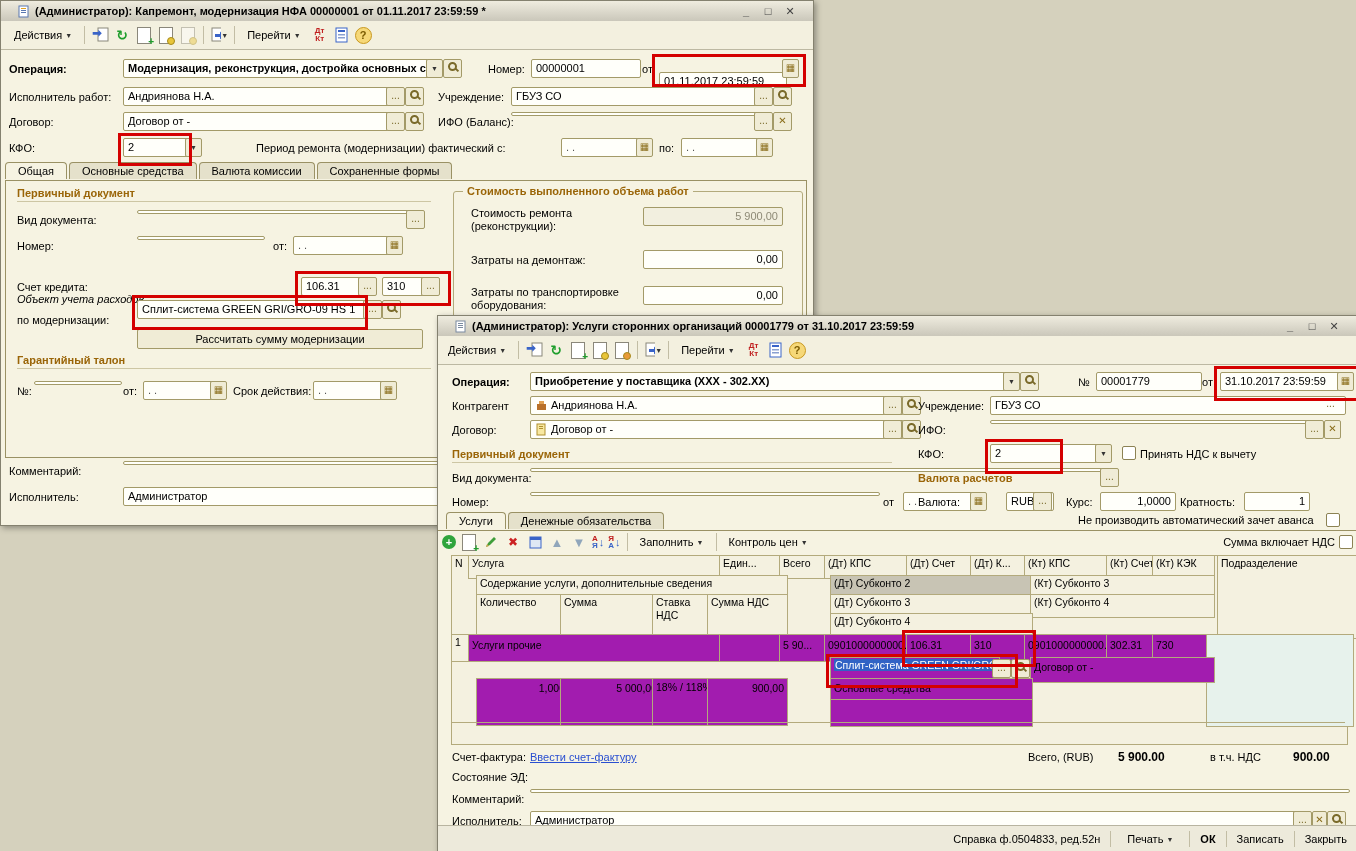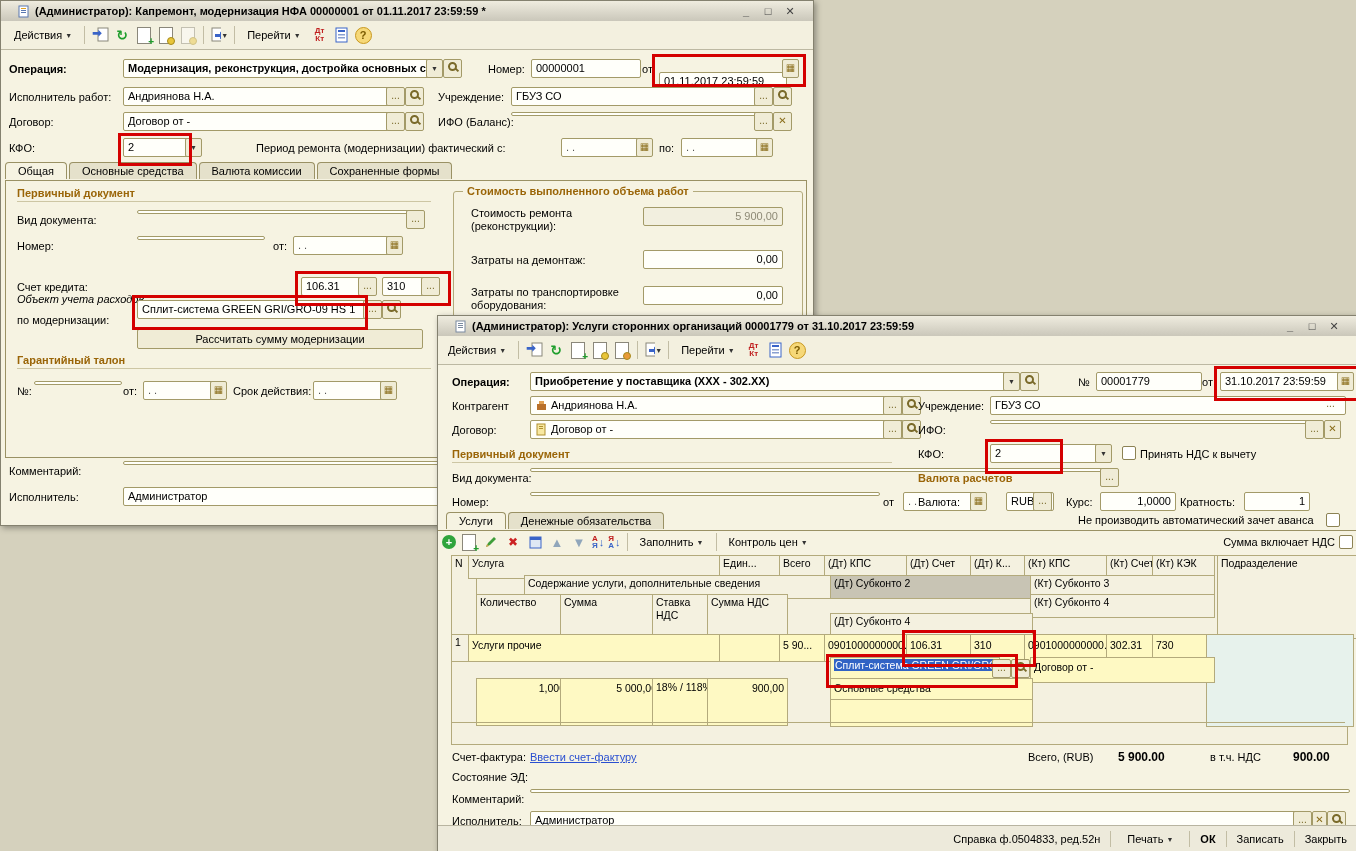--- a/index.html
+++ b/index.html
@@ -35,21 +35,21 @@
     background:#e5e1cb;cursor:pointer;white-space:nowrap;}
   .tab.act{background:#f6f3e2;position:relative;}
   .tab.act::after{content:"";position:absolute;left:0;right:0;bottom:-1px;height:2px;background:#f6f3e2;}
   .page{position:absolute;border:1px solid #9a9164;background:#f6f3e2;}
   .cb{position:absolute;width:12px;height:12px;background:#fff;border:1px solid #8c8254;border-radius:2px;cursor:pointer;}
   .mag{position:relative;width:13px;height:13px;display:inline-block;}
   .mag::before{content:"";position:absolute;left:2px;top:2px;width:5px;height:5px;border:2px solid #7a6a2a;border-radius:50%;}
   .mag::after{content:"";position:absolute;left:9px;top:9px;width:4px;height:2px;background:#7a6a2a;transform:rotate(45deg);}
   .tc{position:absolute;border:1px solid #b3aa7c;padding:1px 3px;overflow:hidden;white-space:nowrap;
     font-size:10.5px;background:#f4f1e0;line-height:13px;}
-  .tc.w{background:#fef9c3;}
+  .tc.w{background:#a21caf;}
   .tc.g{background:#c8c4b4;}
   .tc.blue{background:#e7f2ec;}
   .tc.num{text-align:right;}
   .sel{background:#3163c5;color:#fff;padding:0 1px;}
   .link{color:#2a4fd0;text-decoration:underline;cursor:pointer;}
   .statusbar{position:absolute;left:0;right:0;bottom:0;height:26px;background:#edeadb;border-top:1px solid #b8b4a0;
     display:flex;align-items:center;justify-content:flex-end;gap:10px;padding:0 10px;}
   .statusbar .sep{width:1px;height:16px;background:#c2bda4;}
   .pg{position:relative;width:12px;height:15px;border:1px solid #8a877a;background:#fff;display:inline-block;}
   .pg i{position:absolute;font-style:normal;font-weight:bold;font-size:10px;line-height:10px;right:-4px;bottom:-4px;color:#1f9e2c;}
@@ -440,28 +440,29 @@
     <div class="tc" style="left:267px;top:-1px;width:61px;height:20px;">Един...</div>
     <div class="tc" style="left:327px;top:-1px;width:46px;height:20px;">Всего</div>
     <div class="tc" style="left:372px;top:-1px;width:83px;height:20px;">(Дт) КПС</div>
     <div class="tc" style="left:454px;top:-1px;width:65px;height:20px;">(Дт) Счет</div>
     <div class="tc" style="left:518px;top:-1px;width:55px;height:20px;">(Дт) К...</div>
     <div class="tc" style="left:572px;top:-1px;width:83px;height:20px;">(Кт) КПС</div>
     <div class="tc" style="left:654px;top:-1px;width:47px;height:20px;">(Кт) Счет</div>
     <div class="tc" style="left:700px;top:-1px;width:55px;height:20px;">(Кт) КЭК</div>
     <div class="tc" style="left:765px;top:-1px;width:140px;height:80px;">Подразделение</div>
 
-    <div class="tc" style="left:24px;top:19px;width:304px;height:20px;margin-left:48px;">Содержание услуги, дополнительные сведения</div>
+    <div class="tc" style="left:24px;top:19px;width:304px;height:20px;">Содержание услуги, дополнительные сведения</div>
     <div class="tc g" style="left:378px;top:19px;width:195px;height:20px;">(Дт) Субконто 2</div>
     <div class="tc" style="left:578px;top:19px;width:177px;height:20px;">(Кт) Субконто 3</div>
 
     <div class="tc" style="left:24px;top:38px;width:85px;height:41px;">Количество</div>
     <div class="tc" style="left:108px;top:38px;width:93px;height:41px;">Сумма</div>
     <div class="tc" style="left:200px;top:38px;width:56px;height:41px;white-space:normal;">Ставка НДС</div>
     <div class="tc" style="left:255px;top:38px;width:73px;height:41px;">Сумма НДС</div>
+    <div class="tc" style="left:378px;top:38px;width:195px;height:20px;">(Дт) Субконто 3</div>
     <div class="tc" style="left:578px;top:38px;width:177px;height:20px;">(Кт) Субконто 4</div>
 
     <div class="tc" style="left:378px;top:57px;width:195px;height:22px;">(Дт) Субконто 4</div>
 
     <div class="tc" style="left:-1px;top:78px;width:18px;height:24px;">1</div>
     <div class="tc w" style="left:16px;top:78px;width:252px;height:24px;line-height:19px;">Услуги прочие</div>
     <div class="tc w" style="left:267px;top:78px;width:61px;height:24px;"></div>
     <div class="tc w" style="left:327px;top:78px;width:46px;height:24px;line-height:19px;">5 90...</div>
     <div class="tc w" style="left:372px;top:78px;width:83px;height:24px;line-height:19px;">0901000000000...</div>
     <div class="tc w" style="left:454px;top:78px;width:65px;height:24px;line-height:19px;">106.31</div>

